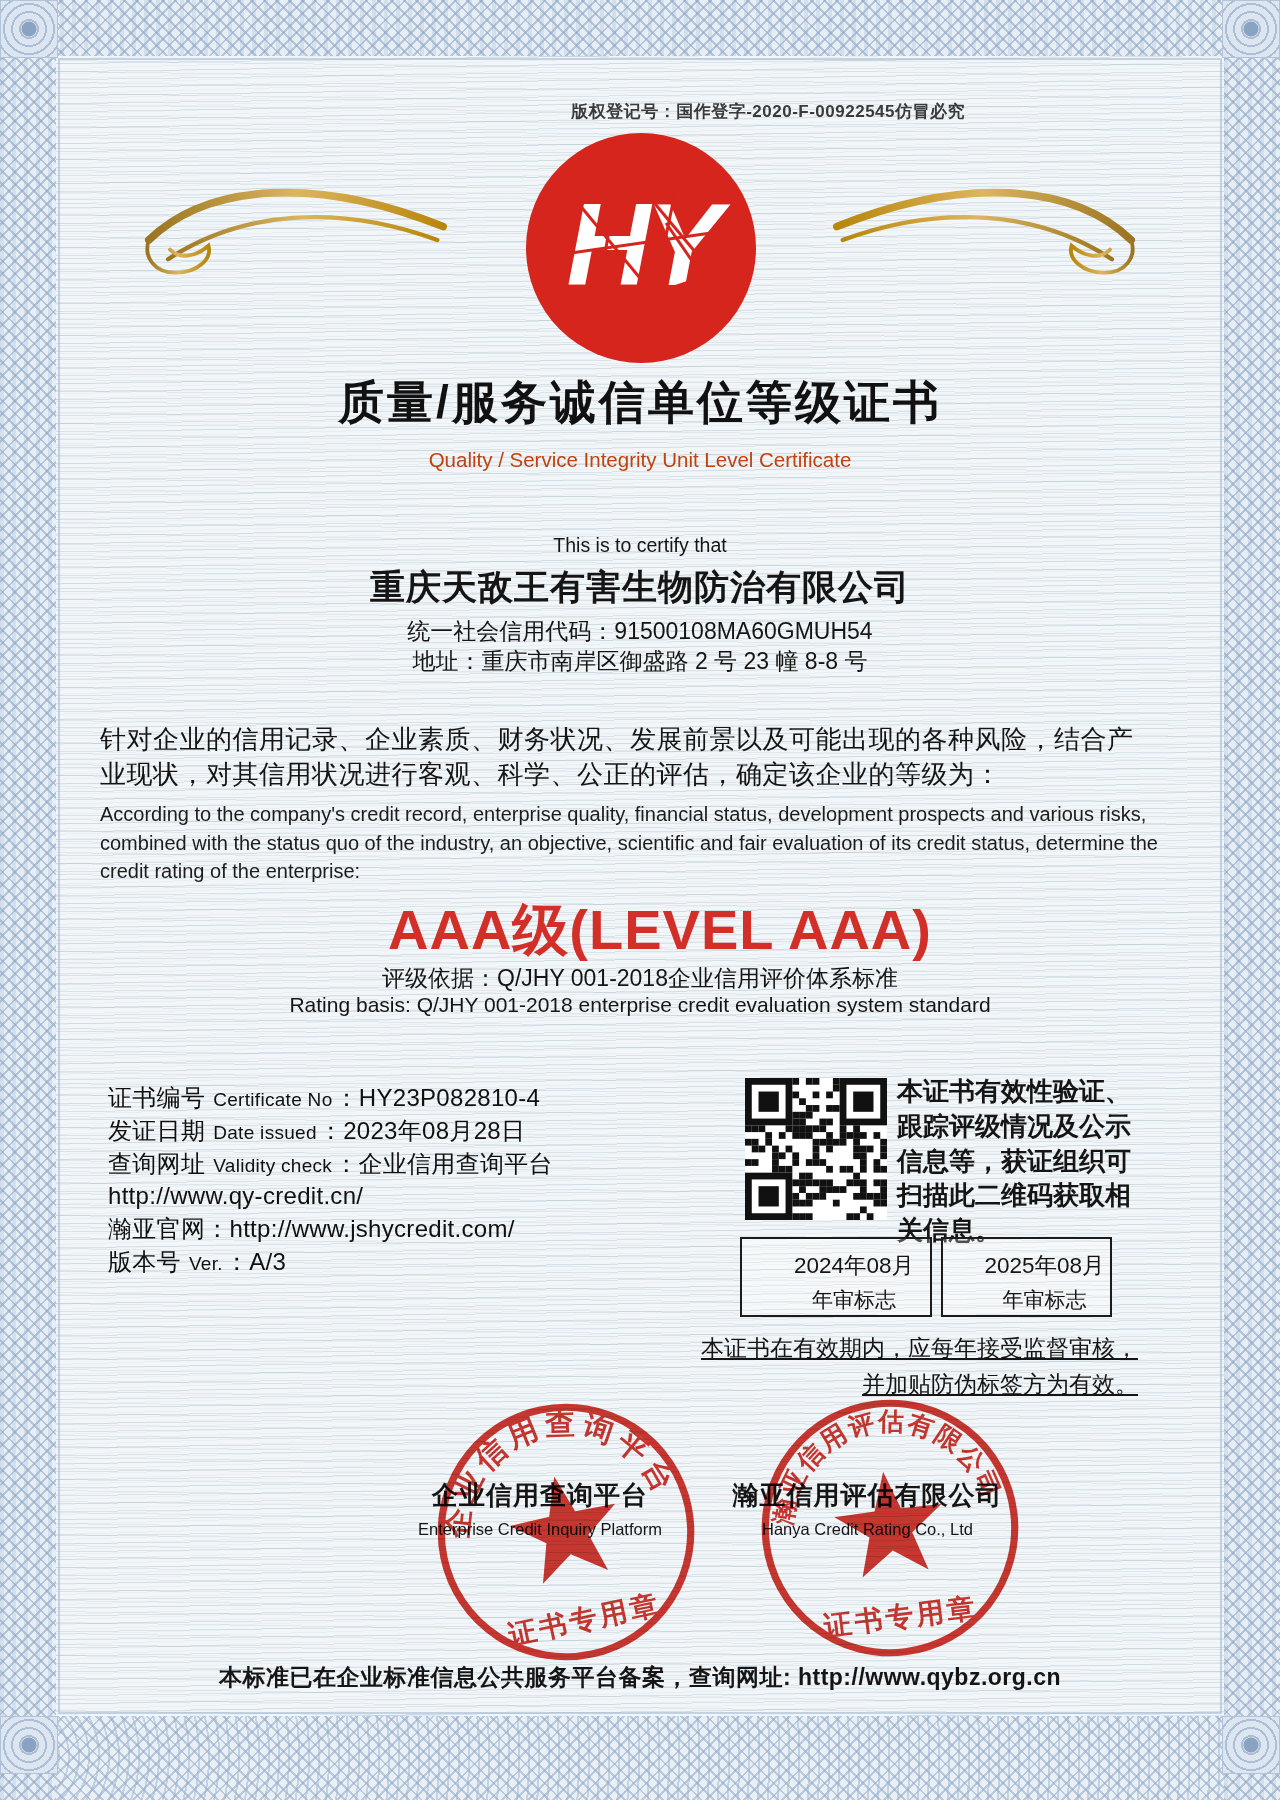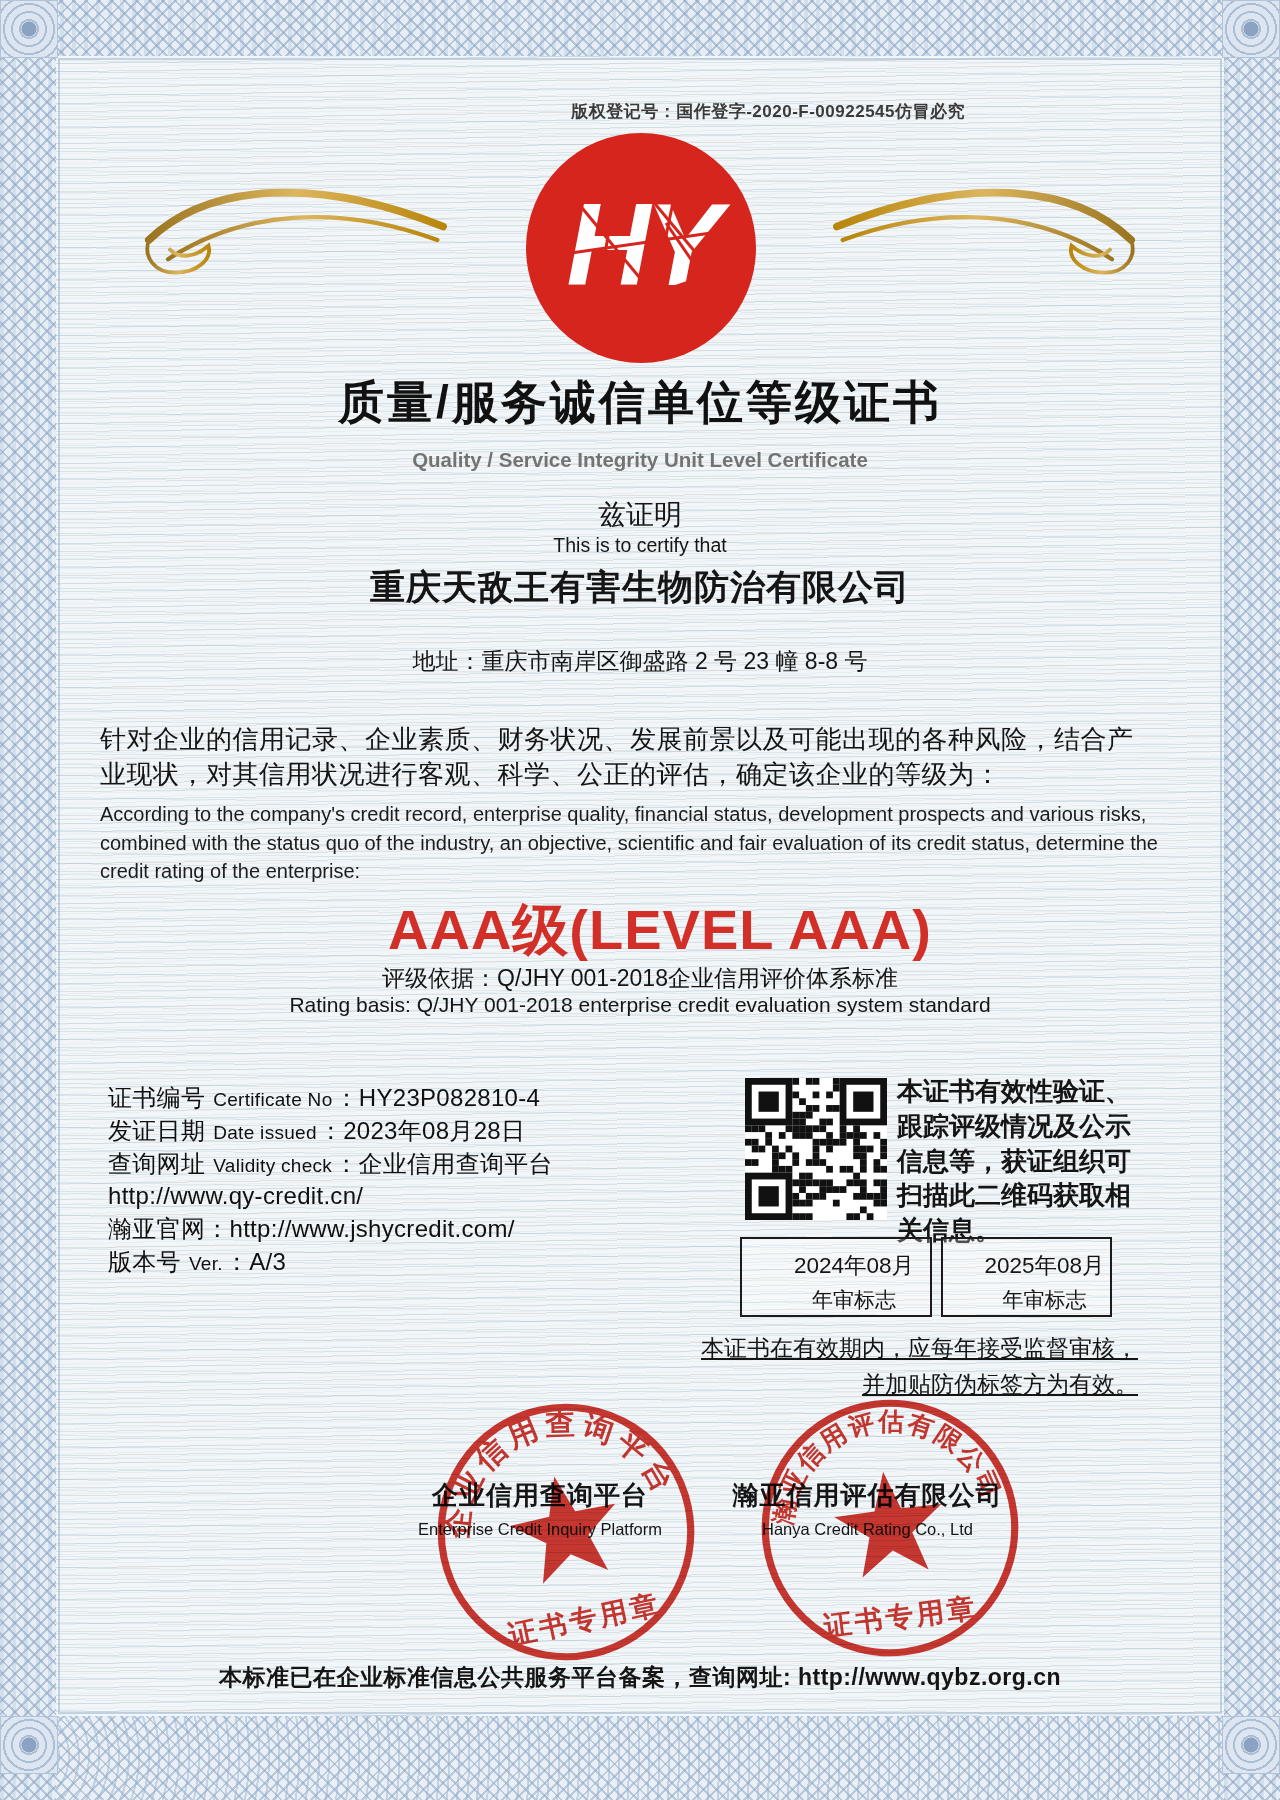--- a/index.html
+++ b/index.html
@@ -46,21 +46,21 @@
 
   .logo{left:526px;top:133px;width:230px;height:230px;border-radius:50%;background:#d6251d;
         display:flex;align-items:center;justify-content:center;}
   .logo-text{color:#fff;font-size:116px;font-weight:800;font-style:italic;letter-spacing:-6px;line-height:1;margin-top:-6px;}
   .cracks{position:absolute;inset:0;}
 
   .flourish{top:165px;width:310px;height:125px;}
   .fl-l{left:140px;} .fl-r{left:830px;transform:scaleX(-1);}
 
   .title-zh{top:372px;font-size:46px;font-weight:700;letter-spacing:3px;color:#111;}
-  .title-en{top:448px;font-size:20.5px;font-weight:700;color:#737373;}
+  .title-en{top:448px;font-size:20.5px;font-weight:400;color:#c2410c;}
   .certify-zh{top:496px;font-size:28px;font-weight:500;}
   .certify-en{top:534px;font-size:19.5px;}
   .company{top:564px;font-size:35px;font-weight:800;letter-spacing:1px;}
   .credit{top:616px;font-size:23px;font-weight:500;}
   .address{top:646px;font-size:23px;font-weight:500;}
 
   .eval-zh{left:100px;top:722px;width:1052px;font-size:26px;line-height:35px;font-weight:500;letter-spacing:.5px;}
   .eval-en{left:100px;top:800px;width:1090px;font-size:20px;line-height:28.5px;color:#1c1c1c;}
 
   .aaa{top:893px;font-size:56px;font-weight:800;color:#d12f28;letter-spacing:1px;margin-left:40px;}
@@ -147,24 +147,24 @@
           <line x1="150" y1="55" x2="125" y2="175"></line>
         <line x1="45" y1="120" x2="185" y2="100"></line>
           <line x1="100" y1="170" x2="190" y2="140"></line>
         <line x1="140" y1="90" x2="195" y2="170"></line>
       </g>
     </svg>
   </div>
 
   <div class="abs ctr title-zh">质量/服务诚信单位等级证书</div>
   <div class="abs ctr title-en">Quality / Service Integrity Unit Level Certificate</div>
-  <div class="abs ctr certify-zh">兹证明</div>
   <div class="abs ctr certify-en">This is to certify that</div>
 
   <div class="abs ctr company">重庆天敌王有害生物防治有限公司</div>
+  <div class="abs ctr credit">统一社会信用代码：91500108MA60GMUH54</div>
   <div class="abs ctr address">地址：重庆市南岸区御盛路 2 号 23 幢 8-8 号</div>
 
   <div class="abs eval-zh">针对企业的信用记录、企业素质、财务状况、发展前景以及可能出现的各种风险，结合产业现状，对其信用状况进行客观、科学、公正的评估，确定该企业的等级为：</div>
   <div class="abs eval-en">According to the company's credit record, enterprise quality, financial status, development prospects and various risks, combined with the status quo of the industry, an objective, scientific and fair evaluation of its credit status, determine the credit rating of the enterprise:</div>
 
   <div class="abs ctr aaa">AAA级(LEVEL AAA)</div>
   <div class="abs ctr basis-zh">评级依据：Q/JHY 001-2018企业信用评价体系标准</div>
   <div class="abs ctr basis-en">Rating basis: Q/JHY 001-2018 enterprise credit evaluation system standard</div>
 
   <div class="abs details">

